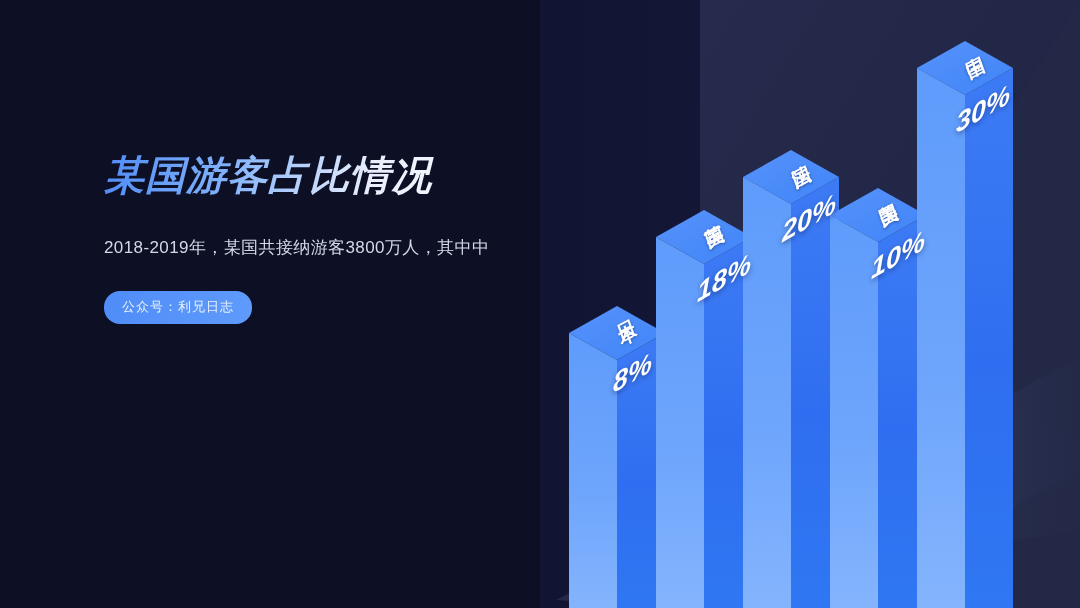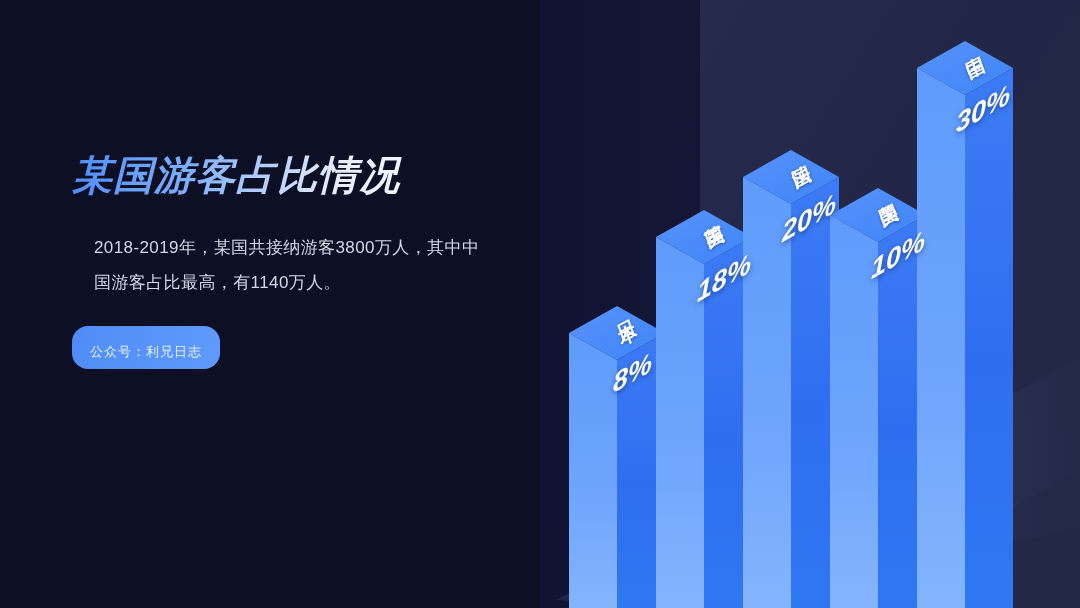--- a/index.html
+++ b/index.html
@@ -17,21 +17,21 @@
     overflow:hidden;
     background:#0d0f24;
   }
   .bg-right {
     position:absolute; left:0; top:0; width:1080px; height:608px;
   }
 
   
   .copy {
     position:absolute;
-    left:72px; top:150px;
+    left:104px; top:150px;
     width:430px;
     z-index:40;
   }
   .title-line {
     font-size:40px;
     font-weight:bold;
     font-style:italic;
     letter-spacing:1px;
     line-height:50px;
     background:linear-gradient(100deg,#4f8cf7 0%, #7fb0fb 28%, #e8eefb 62%, #ffffff 100%);
@@ -41,26 +41,26 @@
     -webkit-text-fill-color:transparent;
     white-space:nowrap;
   }
   .body-copy {
     margin-top:30px;
     color:#d4d8e6;
     font-size:17px;
     line-height:35px;
     letter-spacing:0.4px;
   }
-  .body-copy p { white-space:nowrap;margin-left:22px; }
+  .body-copy p { white-space:nowrap; }
 
   .badge {
     display:inline-block;
     margin-top:26px;
-    padding:17px 18px 8px;
+    padding:7px 18px 8px;
     border-radius:16px;
     background:linear-gradient(100deg,#4f8cf7,#5f9bfb);
     color:#eaf1ff;
     font-size:13px;
     letter-spacing:1px;
   }
 
   
   #chart {
     position:absolute; left:0; top:0;
@@ -128,21 +128,20 @@
     <polygon points="700,608 1080,0 1080,608" fill="#232846"></polygon>
     <rect x="0" y="0" width="540" height="608" fill="#0d0f24"></rect>
     <polygon points="540,608 1080,608 1080,0 760,0 540,608" fill="#1b2039" opacity="0"></polygon>
   </svg>
 
   <div class="copy">
     <div class="title-line">某国游客占比情况</div>
 
     <div class="body-copy">
       <p>2018-2019年，某国共接纳游客3800万人，其中中</p>
-      <p>国游客占比最高，有1140万人。</p>
     </div>
 
     <div class="badge">公众号：利兄日志</div>
   </div>
 
   <svg id="chart" viewBox="0 0 1080 608" preserveAspectRatio="none">
     <defs>
 
       <linearGradient id="gFront" x1="0" y1="0" x2="0" y2="1">
         <stop offset="0%" stop-color="#3d7bf5"></stop>

